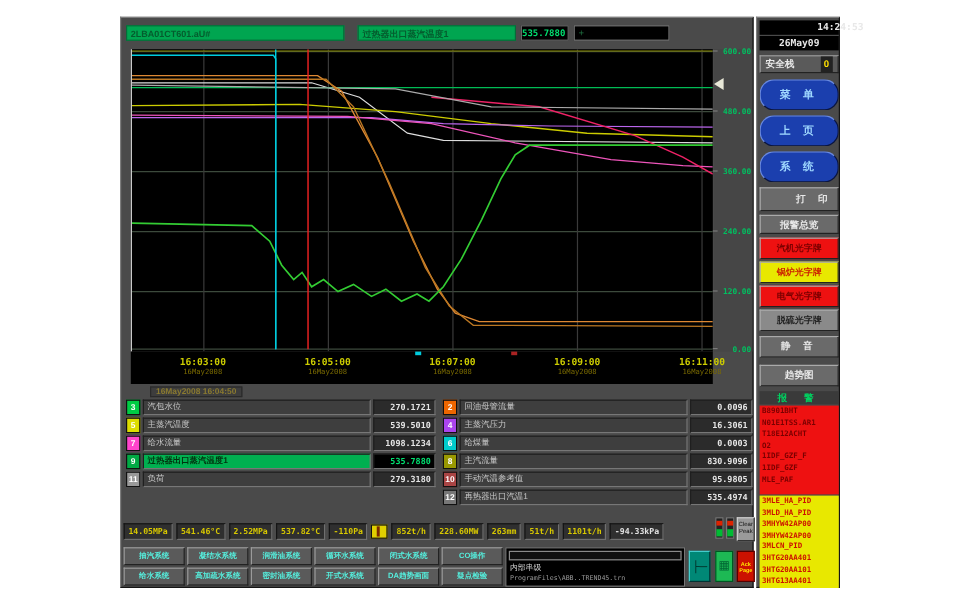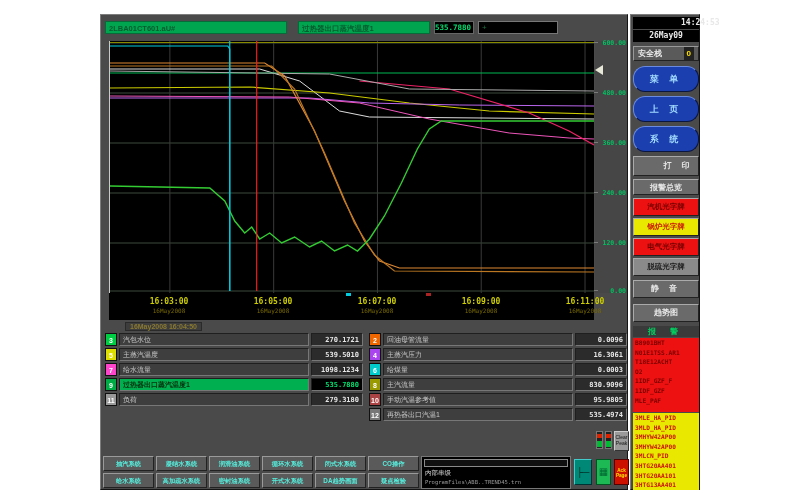--- a/index.html
+++ b/index.html
@@ -246,20 +246,34 @@
             <span class="pval">95.9805</span>
           </div>
           <div class="prow">
             <span class="chip" style="background: rgb(119, 119, 119);">12</span>
             <span class="plabel">再热器出口汽温1</span>
             <span class="pval">535.4974</span>
           </div>
         </div>
     </div>
 
+    <div id="statusbar">
+        <div class="sitem">14.05MPa</div>
+        <div class="sitem">541.46°C</div>
+        <div class="sitem">2.52MPa</div>
+        <div class="sitem">537.82°C</div>
+        <div class="sitem">-110Pa</div>
+        <div class="sind">▌</div>
+        <div class="sitem">852t/h</div>
+        <div class="sitem">228.60MW</div>
+        <div class="sitem">263mm</div>
+        <div class="sitem">51t/h</div>
+        <div class="sitem">1101t/h</div>
+        <div class="sitem white">-94.33kPa</div>
+      </div>
 
     <div id="peakzone">
       <div class="toggle">
           <span class="r"></span>
           <span class="g"></span>
         </div>
       <div class="toggle">
           <span class="r"></span>
           <span class="g"></span>
         </div>

